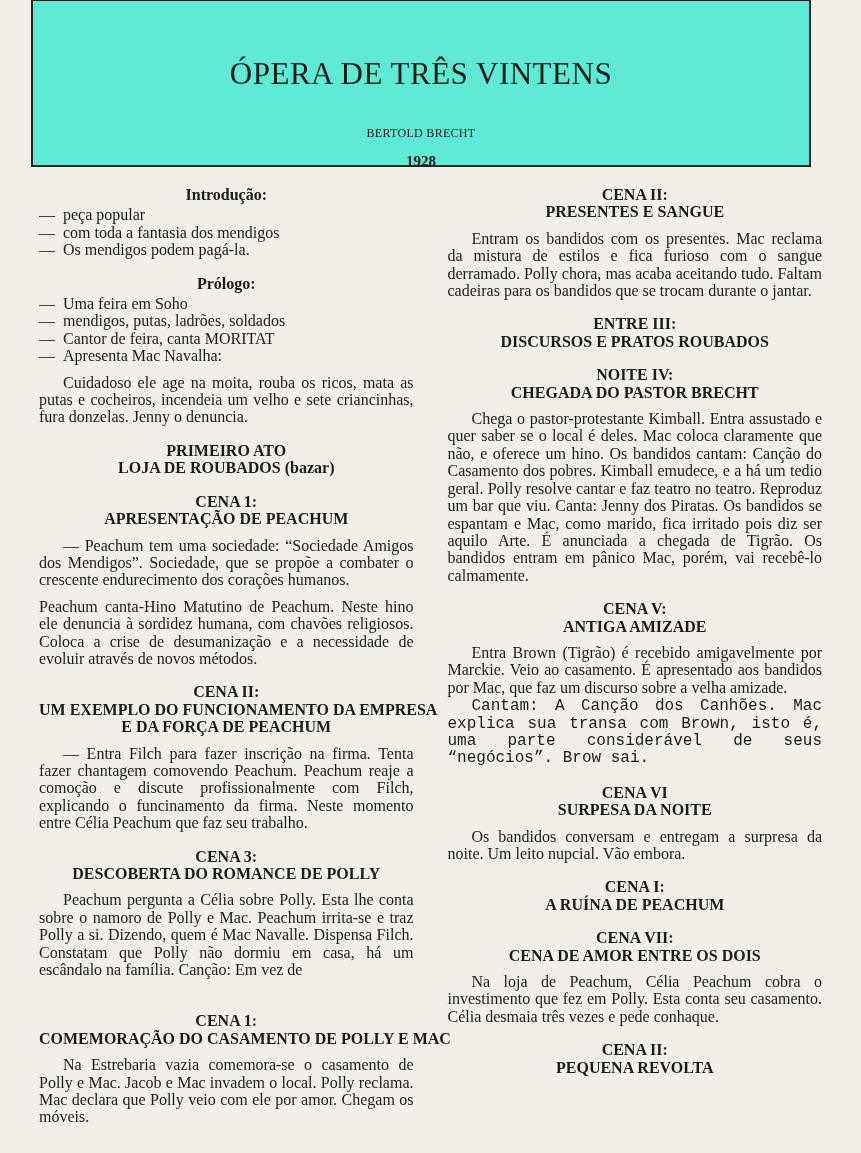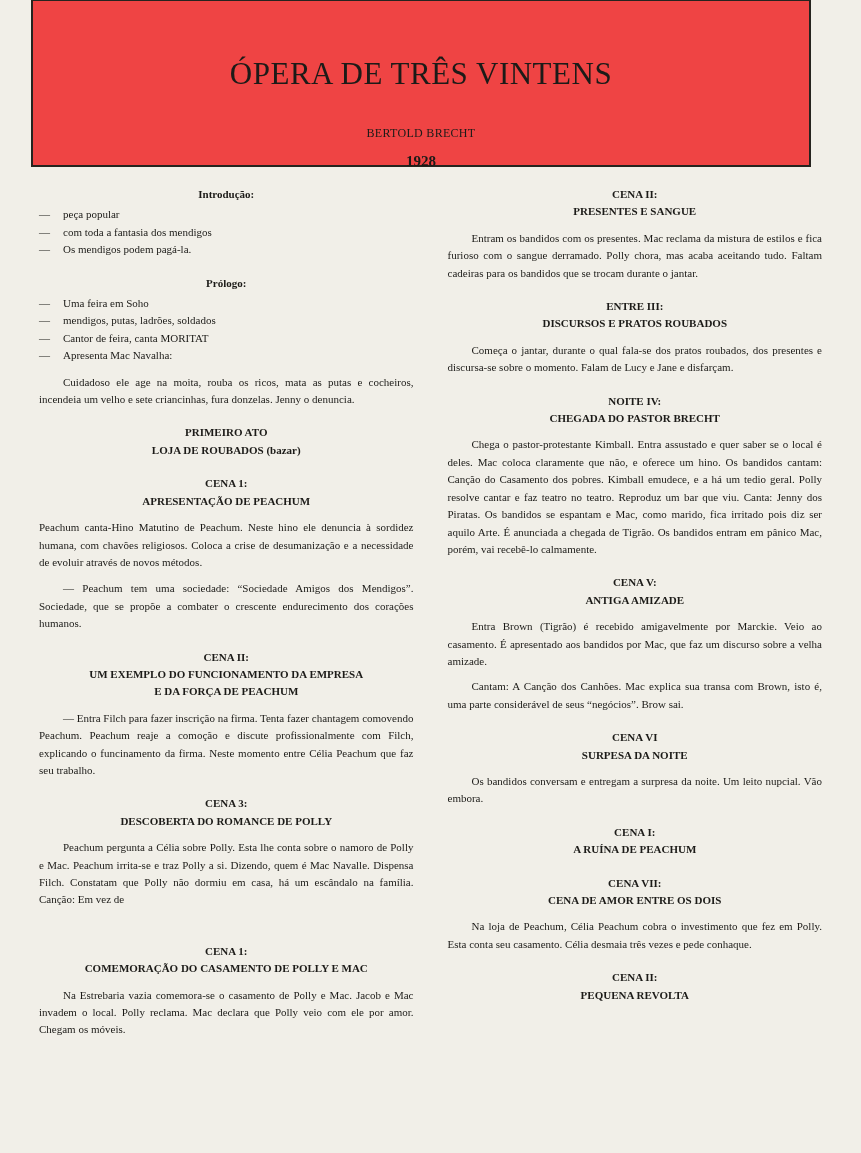--- a/index.html
+++ b/index.html
@@ -16,21 +16,21 @@
     color: #1c1b18;
   }
   .title-box {
     position: absolute;
     left: 31px;
     top: -1px;
     width: 780px;
     height: 168px;
     box-sizing: border-box;
     border: 2px solid #26241f;
-    background: #ef4444;
+    background: #5eead4;
     padding-top: 57px;
   }
   .doc-title {
     text-align: center;
     font-size: 31px;
     line-height: 32px;
     letter-spacing: 0.5px;
     font-weight: normal;
   }
   .doc-author {
@@ -48,37 +48,37 @@
   }
   .columns {
     position: absolute;
     top: 183px;
     left: 0;
     width: 861px;
     box-sizing: border-box;
     padding: 0 39px;
     display: flex;
     gap: 34px;
-    font-size: 11px;
+    font-size: 16px;
     line-height: 17.4px;
   }
   .col { flex: 1; min-width: 0; }
   .block-heading {
     font-weight: bold;
     text-align: center;
     margin: 16px 0 3px;
   }
   .heading-line { white-space: nowrap; }
   .block-para {
     margin: 9px 0 0;
     text-align: justify;
     text-indent: 24px;
   }
   .block-para.no-indent { text-indent: 0; }
-  .block-para.tight { margin-top: 8px; }
+  .block-para.tight { margin-top: 2px; font-family: Liberation Mono, monospace; }
   .block-list { margin: 0; }
   .list-item { display: flex; }
   .dash { flex: 0 0 24px; }
   .item-text { flex: 1; }
   .col > .block-heading:first-child { margin-top: 3px; }
   
   .col-left > .block-heading:nth-last-child(2) { margin-top: 34px; }
 </style>
 </head>
 <body>
@@ -131,22 +131,22 @@
       </div>
       <p class="block-para">Cuidadoso ele age na moita, rouba os ricos, mata as putas e cocheiros, incendeia um velho e sete criancinhas, fura donzelas. Jenny o denuncia.</p>
       <div class="block-heading">
         <div class="heading-line">PRIMEIRO ATO</div>
         <div class="heading-line">LOJA DE ROUBADOS (bazar)</div>
       </div>
       <div class="block-heading">
         <div class="heading-line">CENA 1:</div>
         <div class="heading-line">APRESENTAÇÃO DE PEACHUM</div>
       </div>
+      <p class="block-para">— Peachum tem uma sociedade: “Sociedade Amigos dos Mendigos”. Sociedade, que se propõe a combater o crescente endurecimento dos corações humanos.</p>
       <p class="block-para no-indent">Peachum canta-Hino Matutino de Peachum. Neste hino ele denuncia à sordidez humana, com chavões religiosos. Coloca a crise de desumanização e a necessidade de evoluir através de novos métodos.</p>
-      <p class="block-para">— Peachum tem uma sociedade: “Sociedade Amigos dos Mendigos”. Sociedade, que se propõe a combater o crescente endurecimento dos corações humanos.</p>
       <div class="block-heading">
         <div class="heading-line">CENA II:</div>
         <div class="heading-line">UM EXEMPLO DO FUNCIONAMENTO DA EMPRESA</div>
         <div class="heading-line">E DA FORÇA DE PEACHUM</div>
       </div>
       <p class="block-para">— Entra Filch para fazer inscrição na firma. Tenta fazer chantagem comovendo Peachum. Peachum reaje a comoção e discute profissionalmente com Filch, explicando o funcinamento da firma. Neste momento entre Célia Peachum que faz seu trabalho.</p>
       <div class="block-heading">
         <div class="heading-line">CENA 3:</div>
         <div class="heading-line">DESCOBERTA DO ROMANCE DE POLLY</div>
       </div>
@@ -160,21 +160,20 @@
   <div class="col col-right">
       <div class="block-heading">
         <div class="heading-line">CENA II:</div>
         <div class="heading-line">PRESENTES E SANGUE</div>
       </div>
       <p class="block-para">Entram os bandidos com os presentes. Mac reclama da mistura de estilos e fica furioso com o sangue derramado. Polly chora, mas acaba aceitando tudo. Faltam cadeiras para os bandidos que se trocam durante o jantar.</p>
       <div class="block-heading">
         <div class="heading-line">ENTRE III:</div>
         <div class="heading-line">DISCURSOS E PRATOS ROUBADOS</div>
       </div>
-      <p class="block-para">Começa o jantar, durante o qual fala-se dos pratos roubados, dos presentes e discursa-se sobre o momento. Falam de Lucy e Jane e disfarçam.</p>
       <div class="block-heading">
         <div class="heading-line">NOITE IV:</div>
         <div class="heading-line">CHEGADA DO PASTOR BRECHT</div>
       </div>
       <p class="block-para">Chega o pastor-protestante Kimball. Entra assustado e quer saber se o local é deles. Mac coloca claramente que não, e oferece um hino. Os bandidos cantam: Canção do Casamento dos pobres. Kimball emudece, e a há um tedio geral. Polly resolve cantar e faz teatro no teatro. Reproduz um bar que viu. Canta: Jenny dos Piratas. Os bandidos se espantam e Mac, como marido, fica irritado pois diz ser aquilo Arte. É anunciada a chegada de Tigrão. Os bandidos entram em pânico Mac, porém, vai recebê-lo calmamente.</p>
       <div class="block-heading">
         <div class="heading-line">CENA V:</div>
         <div class="heading-line">ANTIGA AMIZADE</div>
       </div>
       <p class="block-para">Entra Brown (Tigrão) é recebido amigavelmente por Marckie. Veio ao casamento. É apresentado aos bandidos por Mac, que faz um discurso sobre a velha amizade.</p>

